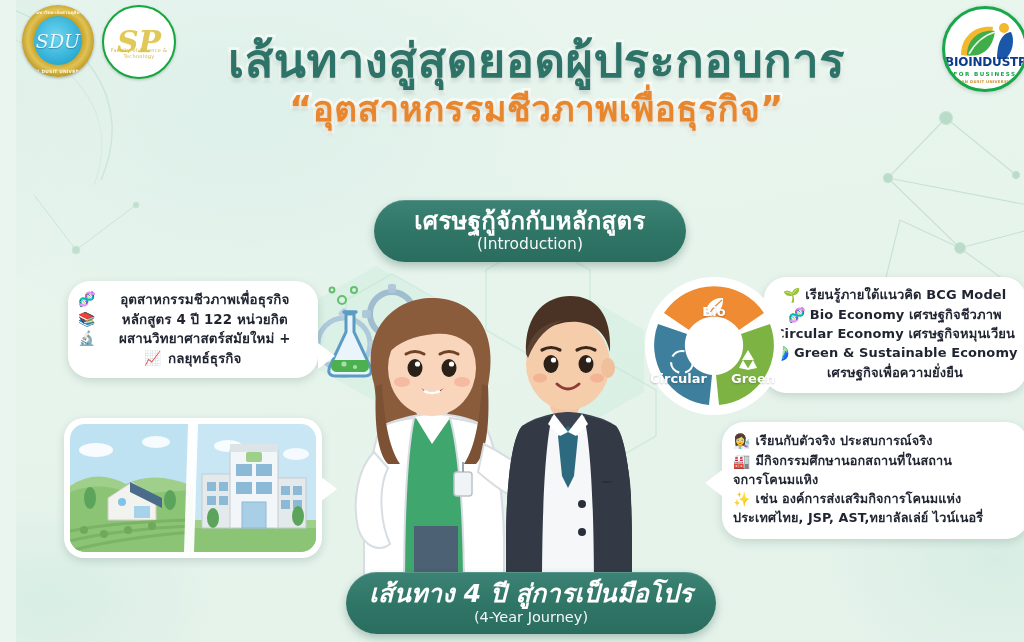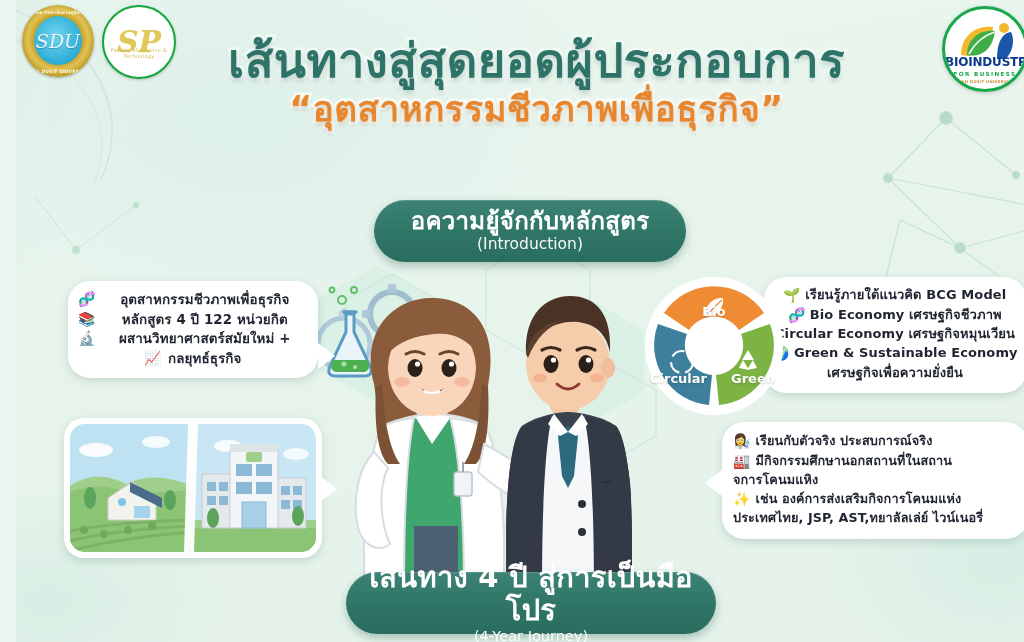--- a/index.html
+++ b/index.html
@@ -123,21 +123,21 @@
     background: linear-gradient(180deg, #3d8375 0%, #2f7566 55%, #2a6d5f 100%);
     border-radius: 60px;
     box-shadow: 0 4px 9px rgba(40,90,75,.32), inset 0 1px 0 rgba(255,255,255,.15);
     display: flex; flex-direction: column; align-items: center; justify-content: center;
   }
   .pill .th { font-size: 24px; font-weight: 700; line-height: 1.15; letter-spacing: .3px; }
   .pill .en { font-size: 15.5px; font-weight: 400; line-height: 1.25; opacity: .95; }
 
   #pill-intro  { left: 358px; top: 200px; width: 312px; height: 62px; }
   #pill-journey{ left: 330px; top: 572px; width: 370px; height: 62px; }
-  #pill-journey .th { font-size: 29px; }
+  #pill-journey .th { font-size: 25px; font-style: italic; }
   #pill-journey .en { font-size: 14.5px; }
 
   
   .card {
     position: absolute;
     background: #ffffff;
     border-radius: 22px;
     box-shadow: 0 3px 9px rgba(60,100,85,.20);
   }
   .card .body {
@@ -279,21 +279,21 @@
     </div>
     <div class="txt1">BIOINDUSTRY</div>
     <div class="txt2">FOR BUSINESS</div>
     <div class="txt3">SUAN DUSIT UNIVERSITY</div>
   </div>
 
   <div class="headline title-line1">เส้นทางสู่สุดยอดผู้ประกอบการ</div>
   <div class="headline title-line2">“อุตสาหกรรมชีวภาพเพื่อธุรกิจ”</div>
 
   <div class="pill" id="pill-intro">
-    <span class="th">อความยู้จักกับหลักสูตร</span>
+    <span class="th">เศรษฐกู้จักกับหลักสูตร</span>
     <span class="en">(Introduction)</span>
   </div>
 
   <div id="flask-gears">
     <svg width="130" height="120" viewBox="0 0 130 120">
       <g fill="none" stroke="#a8c4d8" stroke-width="5" opacity=".9">
         <circle cx="42" cy="62" r="26"></circle>
       </g>
       <g fill="#b7cfe0" opacity=".9">
         <g transform="translate(42,62)">

